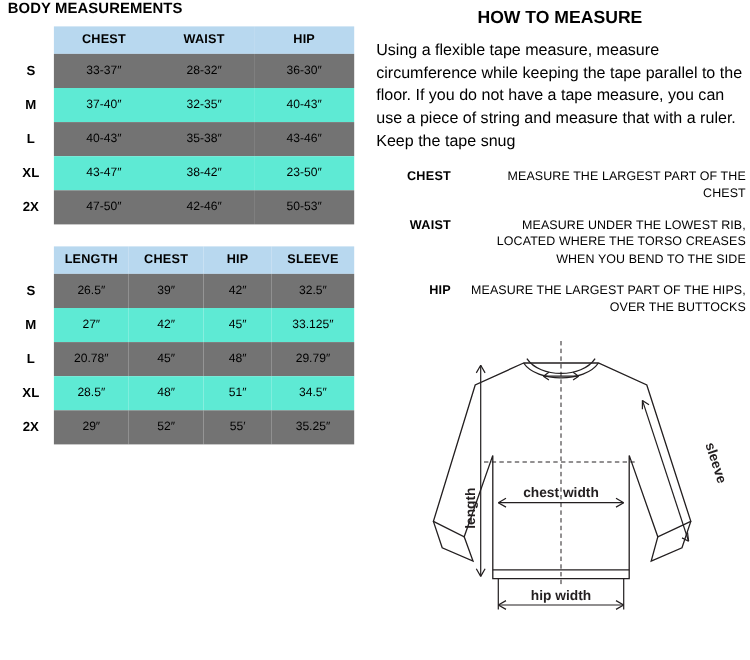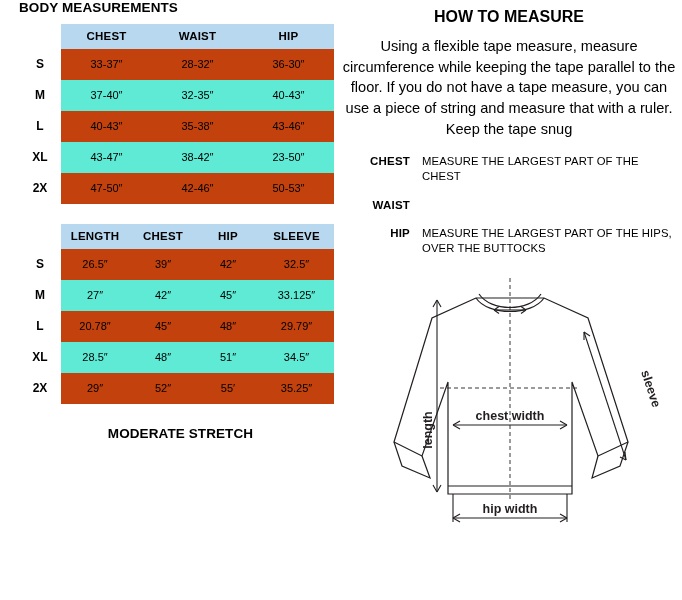--- a/index.html
+++ b/index.html
@@ -14,21 +14,21 @@
     color: #000000;
     overflow: hidden;
   }
   .page {
     position: relative;
     width: 682px;
     height: 600px;
   }
   .left-col {
     position: absolute;
-    left: 12px;
+    left: 0;
     top: 0;
     width: 330px;
     height: 428px;
   }
   .right-col {
     position: absolute;
     left: 336px;
     top: 0;
     width: 346px;
     height: 600px;
@@ -70,21 +70,21 @@
     font-weight: bold;
     letter-spacing: 0.2px;
   }
   table.size-table thead th.corner {
     background: #ffffff;
   }
   table.size-table tbody tr.even td {
     background: #5eead4;
   }
   table.size-table tbody tr.odd td {
-    background: #c2410c;
+    background: #737373;
   }
   table.size-table tbody td {
     height: 31px;
   }
   table.size-table tbody td.rowlabel {
     background: #ffffff !important;
     font-weight: bold;
     font-size: 12px;
     text-align: center;
   }
@@ -110,21 +110,20 @@
     font-size: 13.5px;
     margin-top: 22px;
     margin-left: 7px;
     letter-spacing: 0.1px;
   }
 
   
   .intro {
     font-size: 14.6px;
     line-height: 1.42;
-    text-align: center;
     margin: 0 6px 14px 6px;
   }
   .def-row {
     display: flex;
     margin: 0 4px 13px 2px;
   }
   .def-term {
     width: 72px;
     flex: 0 0 72px;
     text-align: right;
@@ -132,20 +131,21 @@
     font-size: 11.5px;
     font-weight: bold;
     letter-spacing: 0.2px;
     line-height: 1.3;
   }
   .def-desc {
     flex: 1 1 auto;
     font-size: 11.3px;
     line-height: 1.38;
     letter-spacing: 0.1px;
+    text-align: right;
   }
 
   
   .diagram-wrap {
     position: relative;
     margin-top: 4px;
     width: 346px;
     height: 270px;
   }
   .diagram-wrap svg {
@@ -284,35 +284,35 @@
         <tr class="odd">
           <td class="rowlabel">2X</td>
           <td>29″</td>
           <td>52″</td>
           <td>55′</td>
           <td>35.25″</td>
         </tr>
       </tbody>
     </table>
 
-    <div class="stretch-note">MODERATE STRETCH</div>
   </div>
 
   <div class="right-col">
 
     <div class="right-title">HOW TO MEASURE</div>
 
     <div class="intro">Using a flexible tape measure, measure circumference while keeping the tape parallel to the floor.  If you do not have a tape measure, you can use a piece of string and measure that with a ruler. Keep the tape snug</div>
 
     <div class="def-row">
       <div class="def-term">CHEST</div>
       <div class="def-desc">MEASURE THE LARGEST PART OF THE CHEST</div>
     </div>
     <div class="def-row">
       <div class="def-term">WAIST</div>
+      <div class="def-desc">MEASURE UNDER THE LOWEST RIB, LOCATED WHERE THE TORSO CREASES WHEN YOU BEND TO THE SIDE</div>
     </div>
     <div class="def-row">
       <div class="def-term">HIP</div>
       <div class="def-desc">MEASURE THE LARGEST PART OF THE HIPS, OVER THE BUTTOCKS</div>
     </div>
 
     <div class="diagram-wrap">
       <svg width="346" height="270" viewBox="0 0 346 270" xmlns="http://www.w3.org/2000/svg">
 
         <g>

